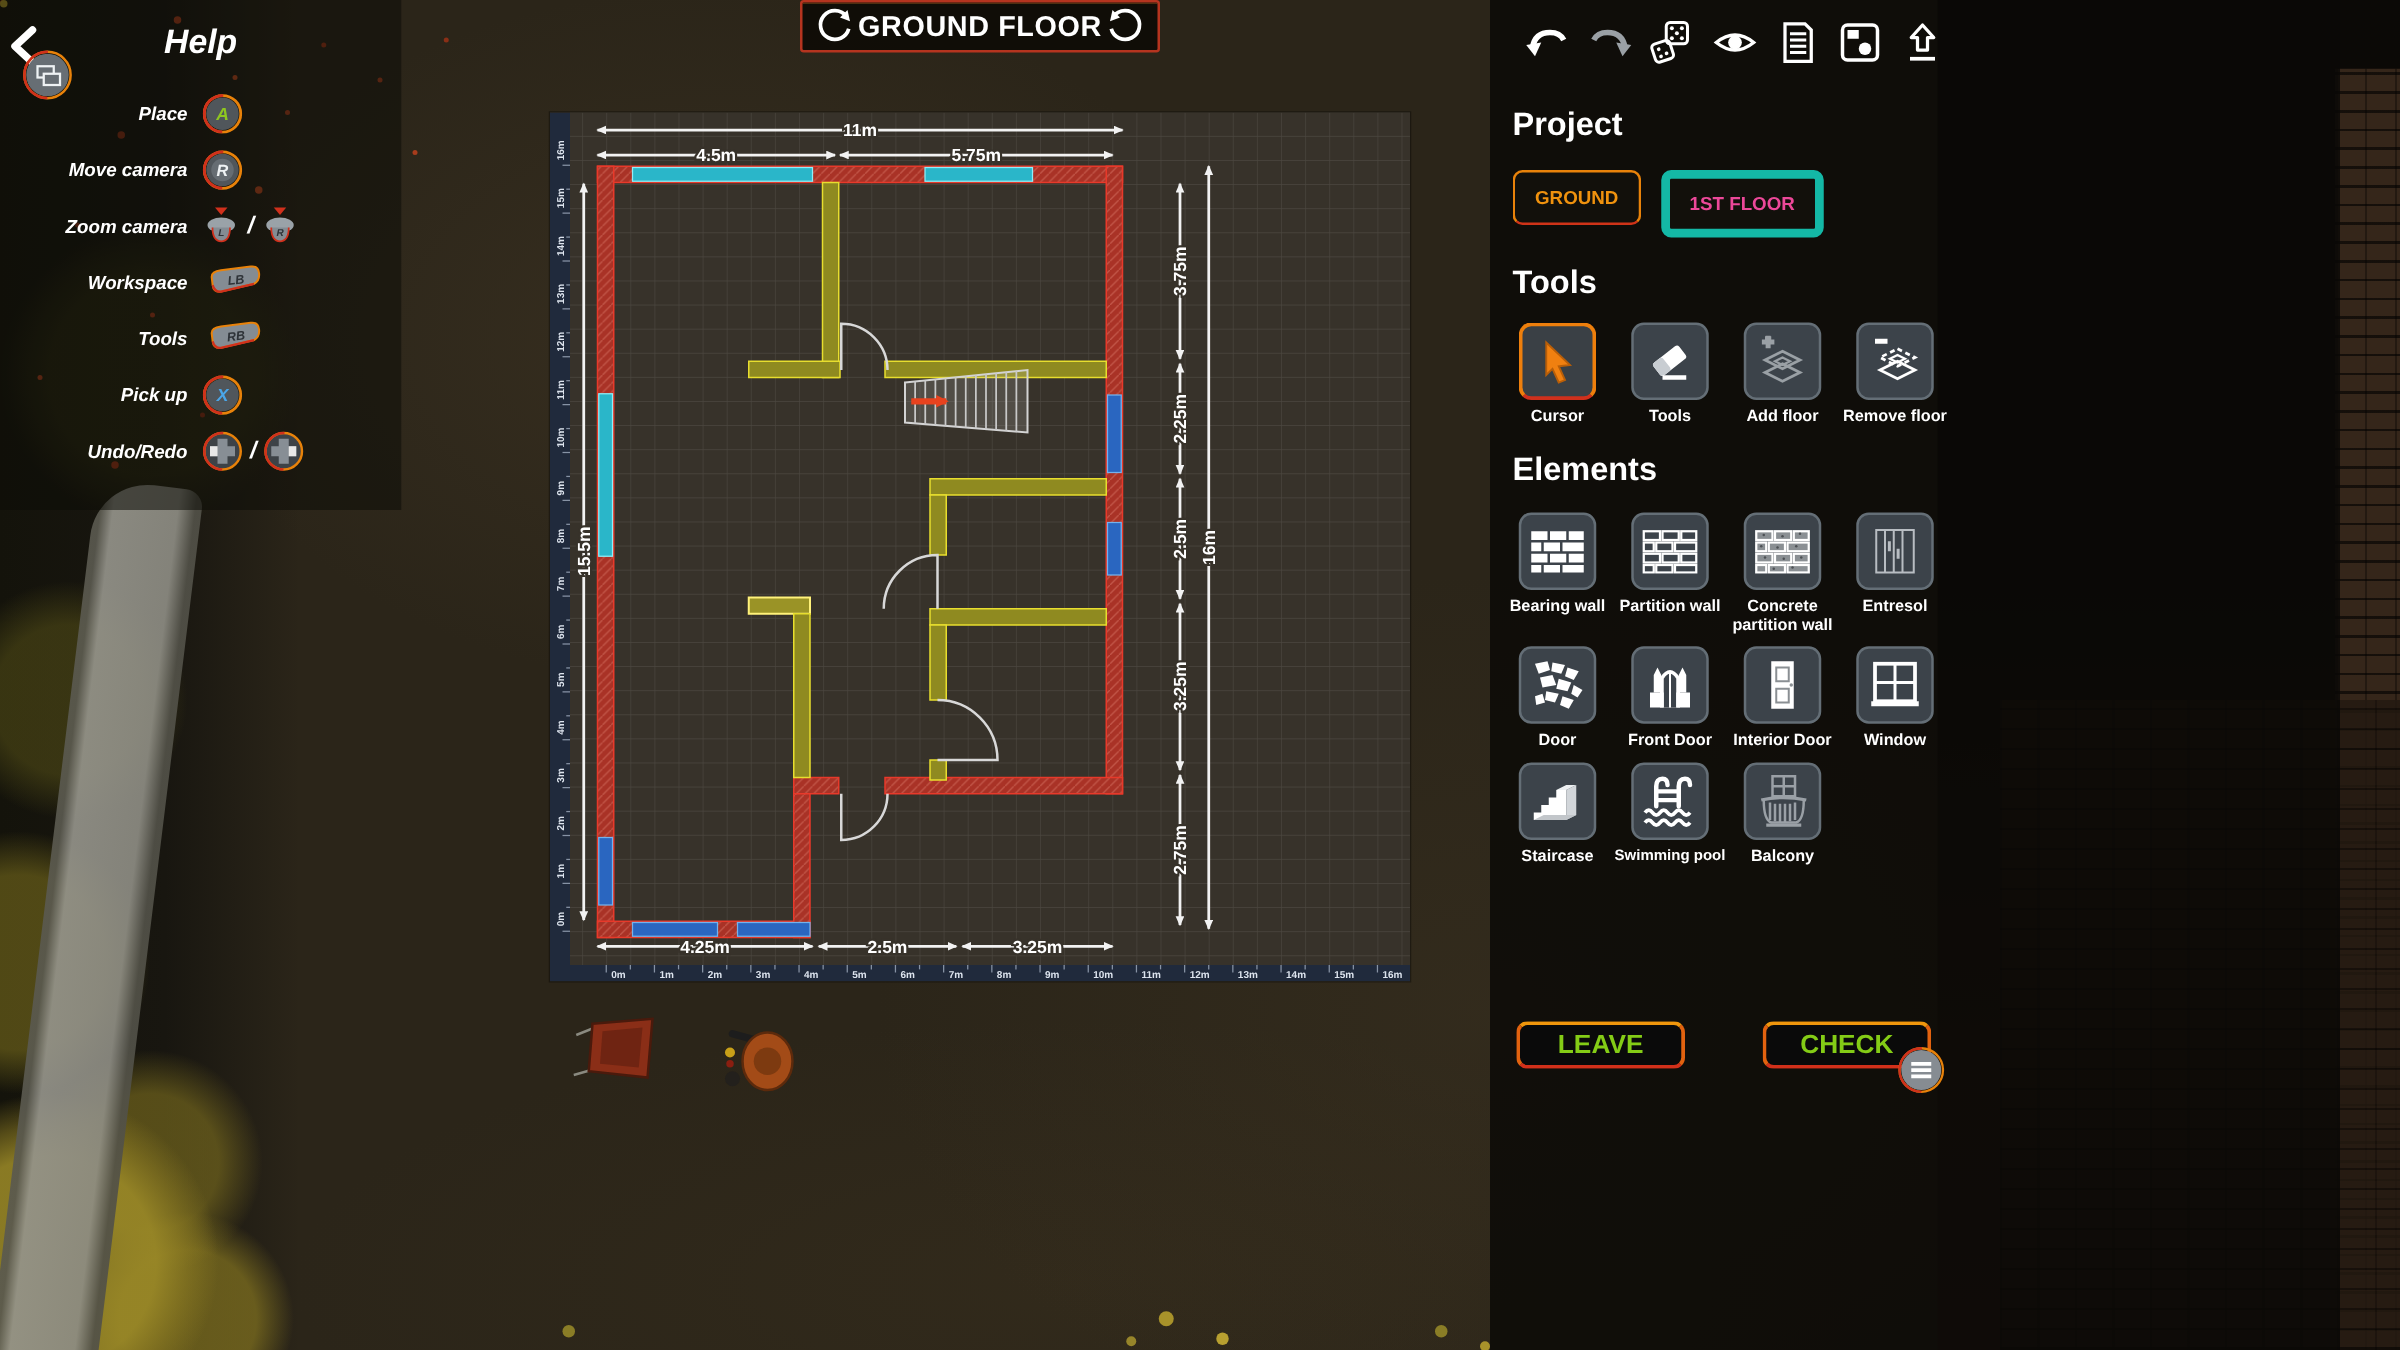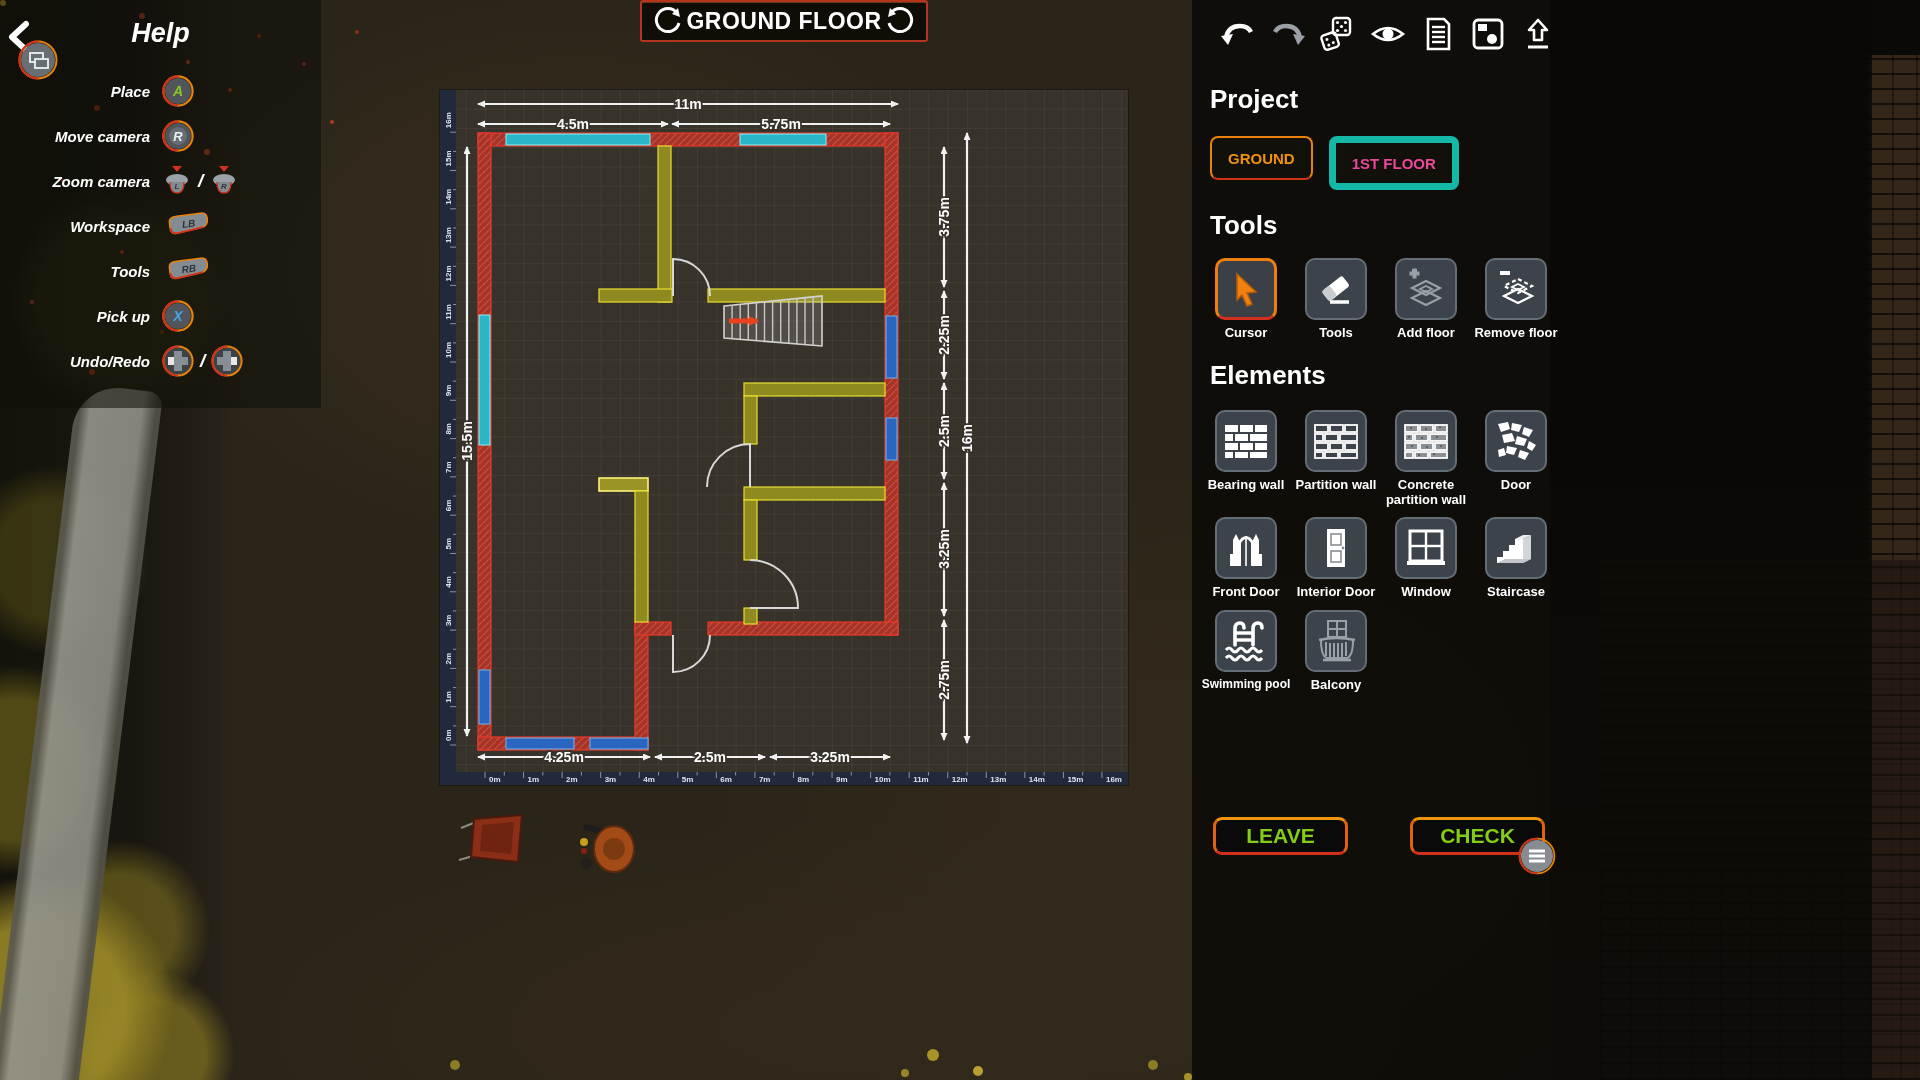--- a/index.html
+++ b/index.html
@@ -669,20 +669,35 @@
               <circle cx="9" cy="23" r="1"></circle>
                 <circle cx="24" cy="24" r="1"></circle>
                 <circle cx="38" cy="23" r="1"></circle>
               <circle cx="16" cy="32" r="1"></circle>
                 <circle cx="31" cy="31" r="1"></circle>
             </g>
           </svg>
         </div>
         <div class="lbl">Concrete partition wall</div>
       </div>
+      <div class="cell">
+        <div class="tile">
+          <svg width="40" height="40" viewBox="0 0 40 40">
+            <g fill="none" stroke="#b8bdc2" stroke-width="1.6">
+              <rect x="5" y="3" width="30" height="34"></rect>
+              <line x1="12" y1="3" x2="12" y2="37"></line>
+                <line x1="19" y1="3" x2="19" y2="37"></line>
+              <line x1="26" y1="3" x2="26" y2="37"></line>
+              <line x1="15.5" y1="12" x2="15.5" y2="20" stroke-width="2.4"></line>
+              <line x1="22.5" y1="18" x2="22.5" y2="26" stroke-width="2.4"></line>
+            </g>
+          </svg>
+        </div>
+        <div class="lbl">Entresol</div>
+      </div>
 
       <div class="cell">
         <div class="tile">
           <svg width="44" height="42" viewBox="0 0 44 42">
             <g fill="#fff">
               <polygon points="4,4 14,2 16,9 7,12"></polygon>
               <polygon points="18,3 28,5 25,12 17,10"></polygon>
               <polygon points="30,7 39,10 35,17 28,14"></polygon>
               <polygon points="8,15 18,13 21,21 10,23"></polygon>
               <polygon points="23,16 33,19 30,26 21,24"></polygon>

